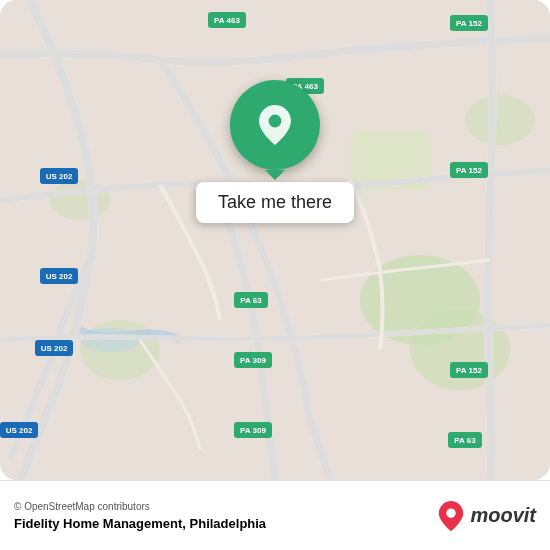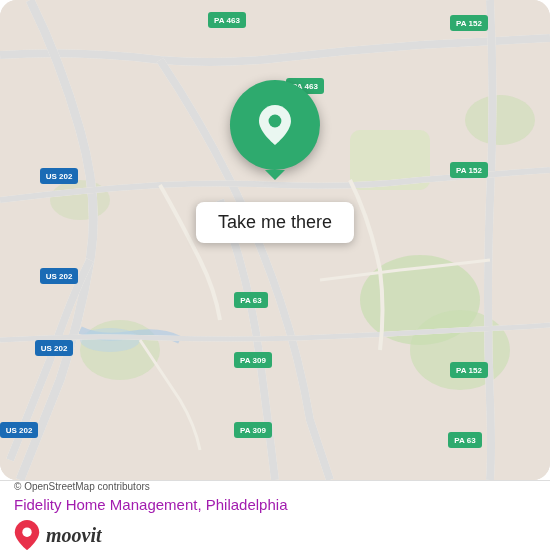--- a/index.html
+++ b/index.html
@@ -54,21 +54,21 @@
 
     #pin-icon {
       width: 40px;
       height: 40px;
     }
 
     #popup-label-container {
       background: white;
       border-radius: 8px;
       padding: 10px 22px;
-      margin-top: 22px;
+      margin-top: 2px;
       box-shadow: 0 2px 8px rgba(0,0,0,0.25);
       cursor: pointer;
     }
 
     #popup-label {
       font-size: 18px;
       font-weight: 500;
       color: #222;
       white-space: nowrap;
     }
@@ -82,43 +82,42 @@
       border-top: 10px solid #2eaa6e;
       margin-top: 0px;
     }
 
     
     #bottom-bar {
       width: 550px;
       height: 70px;
       background: white;
       display: flex;
-      align-items: flex-start;
+      align-items: center;
       padding: 0 14px;
       border-top: 1px solid #ddd;
       position: relative;
-      flex-direction: column;
     }
 
     #bottom-left {
       display: flex;
       flex-direction: column;
       flex: 1;
     }
 
     #copyright-text {
       font-size: 10px;
       color: #555;
       margin-bottom: 4px;
     }
 
     #location-name {
-      font-size: 15px;
-      color: #a21caf;
-      font-weight: 400;
+      font-size: 13px;
+      color: #000000;
+      font-weight: 700;
     }
 
     #moovit-logo {
       display: flex;
       align-items: center;
       gap: 6px;
     }
 
     #moovit-pin {
       width: 26px;
@@ -238,15 +237,15 @@
 <div id="bottom-bar">
   <div id="bottom-left">
     <span id="copyright-text">© OpenStreetMap contributors</span>
     <span id="location-name">Fidelity Home Management, Philadelphia</span>
   </div>
   <div id="moovit-logo">
     <svg id="moovit-pin" viewBox="0 0 26 32" xmlns="http://www.w3.org/2000/svg">
       <path d="M13 0 C6 0 0 6 0 13 C0 22 13 32 13 32 C13 32 26 22 26 13 C26 6 20 0 13 0Z" fill="#e8304a"></path>
       <circle cx="13" cy="13" r="5" fill="white"></circle>
     </svg>
-    <span id="moovit-text" style="font-size:20px;font-weight:700;font-style:italic;color:#333;font-family:Liberation Serif, serif;">moovit</span>
+    <span id="moovit-text" style="font-size:20px;font-weight:700;font-style:italic;color:#333;">moovit</span>
   </div>
 </div>
 
 </body></html>

